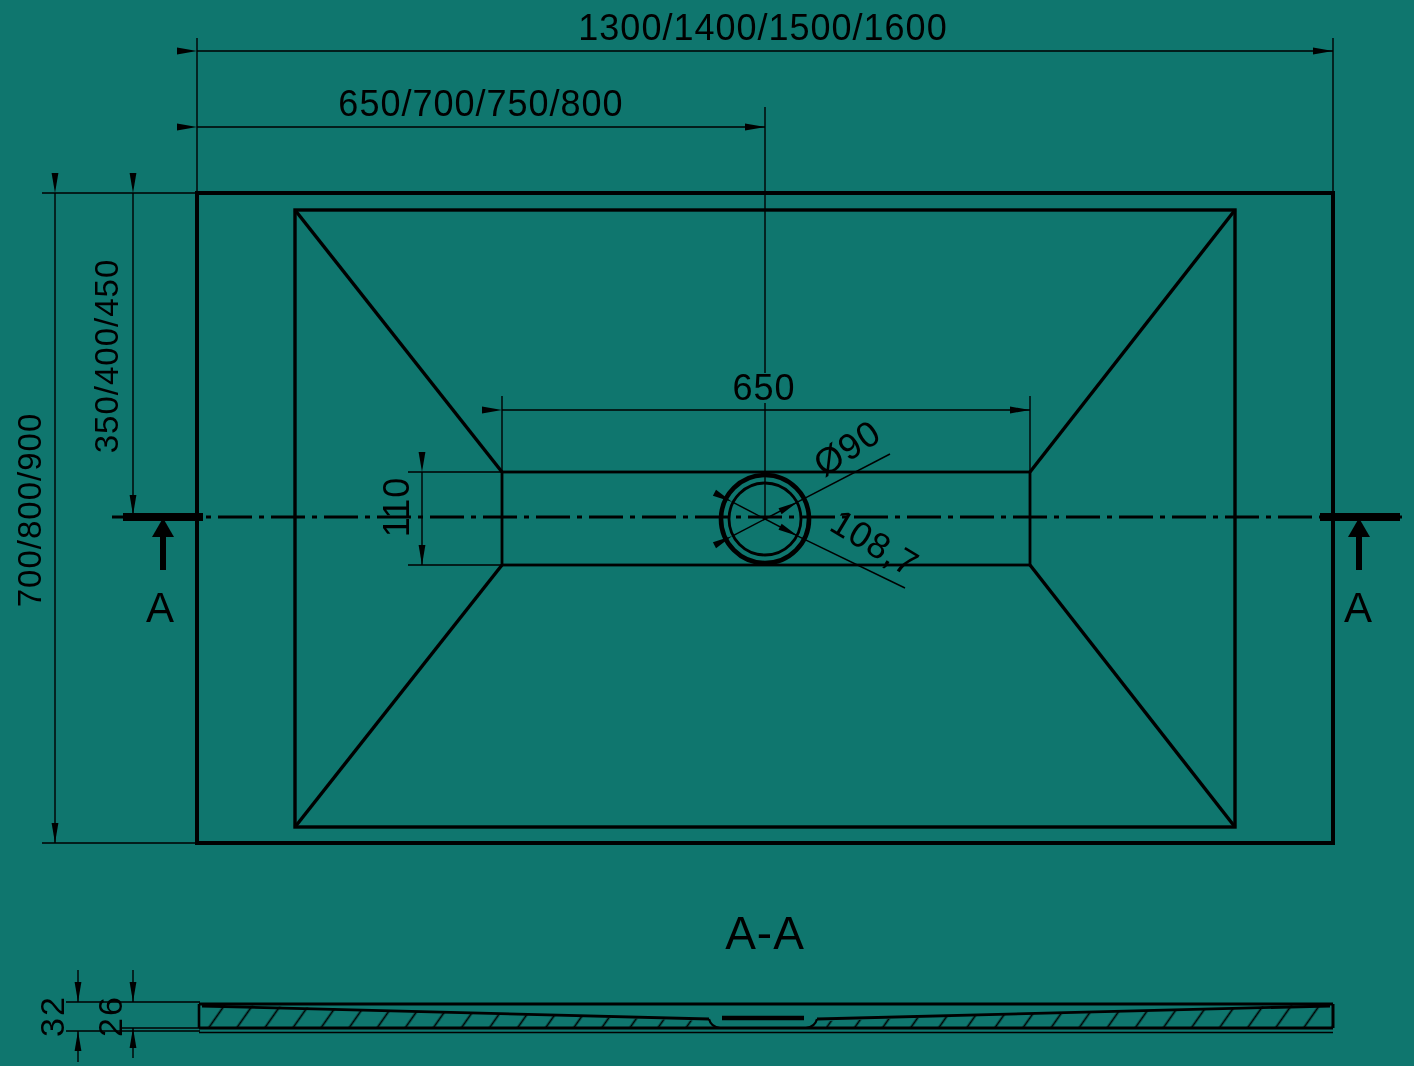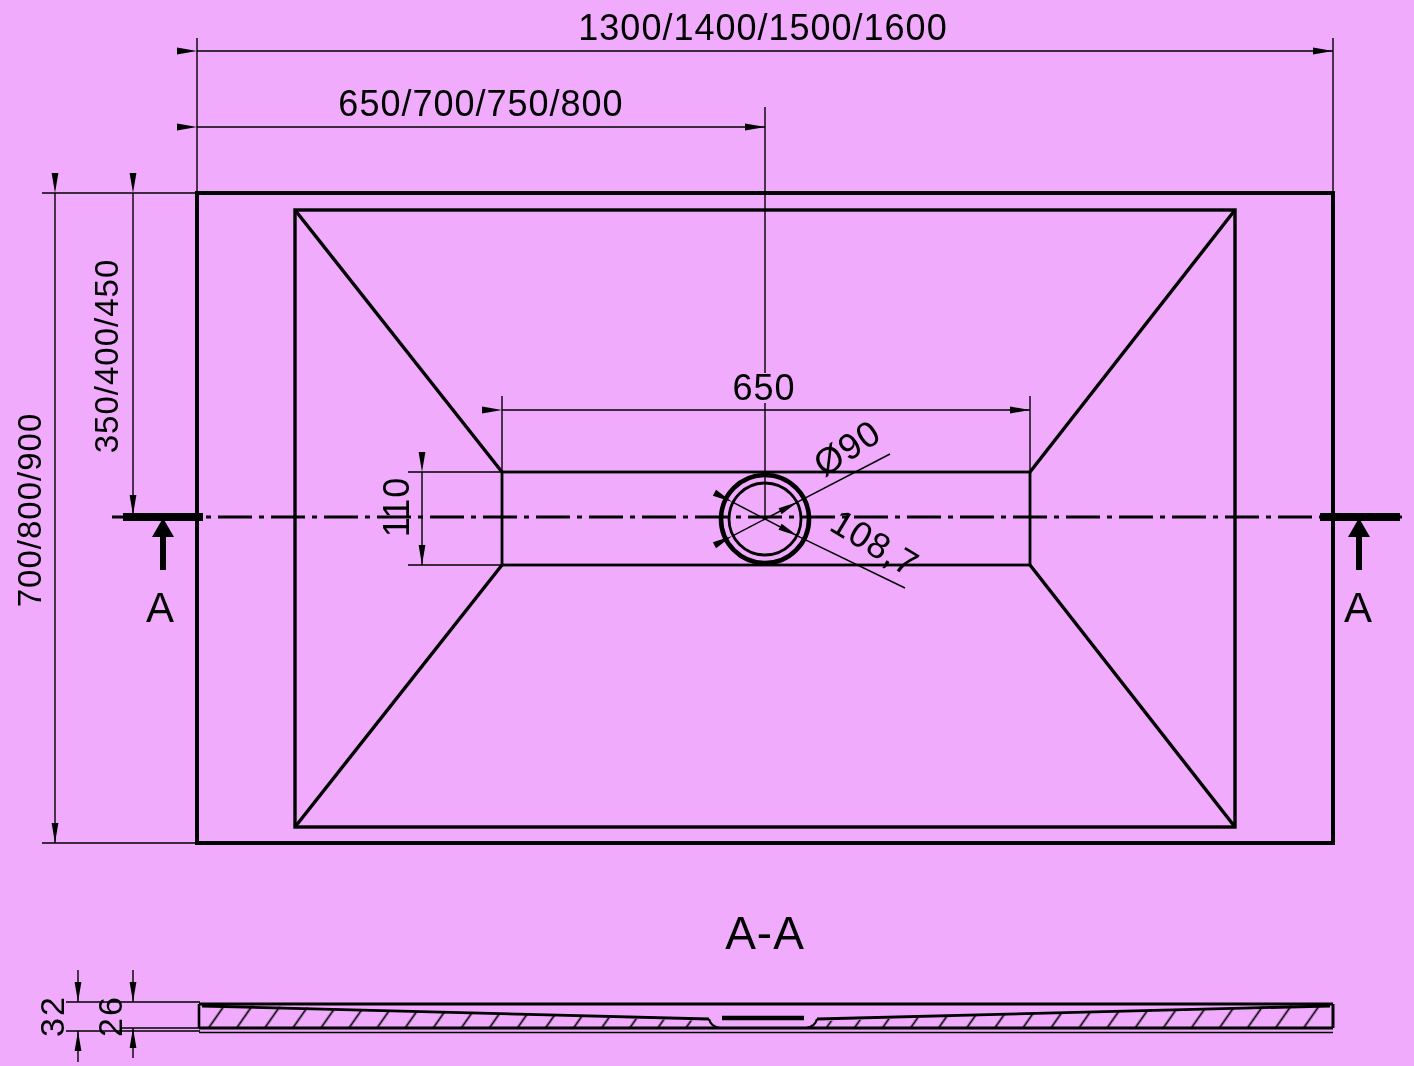--- a/index.html
+++ b/index.html
@@ -1,16 +1,16 @@
 <!DOCTYPE html>
 <html><head>
 <meta charset="utf-8">
 <style>
   html,body{margin:0;padding:0;background:#ffffff;}
-  .sheet{position:relative;width:1414px;height:1066px;background:#f0abfc;overflow:hidden;}
+  .sheet{position:relative;width:1414px;height:1066px;background:#0f766e;overflow:hidden;}
   svg{display:block;}
   text{font-family:"Liberation Sans","DejaVu Sans",sans-serif;fill:#000;}
   .dim{font-size:36px;letter-spacing:1px;}
   .dim-sm{font-size:33px;letter-spacing:1px;}
   .dim-xs{font-size:34px;letter-spacing:2px;}
   .seclabel{font-size:42px;}
   .sectitle{font-size:46px;letter-spacing:1px;}
 </style>
 </head>
 <body>

